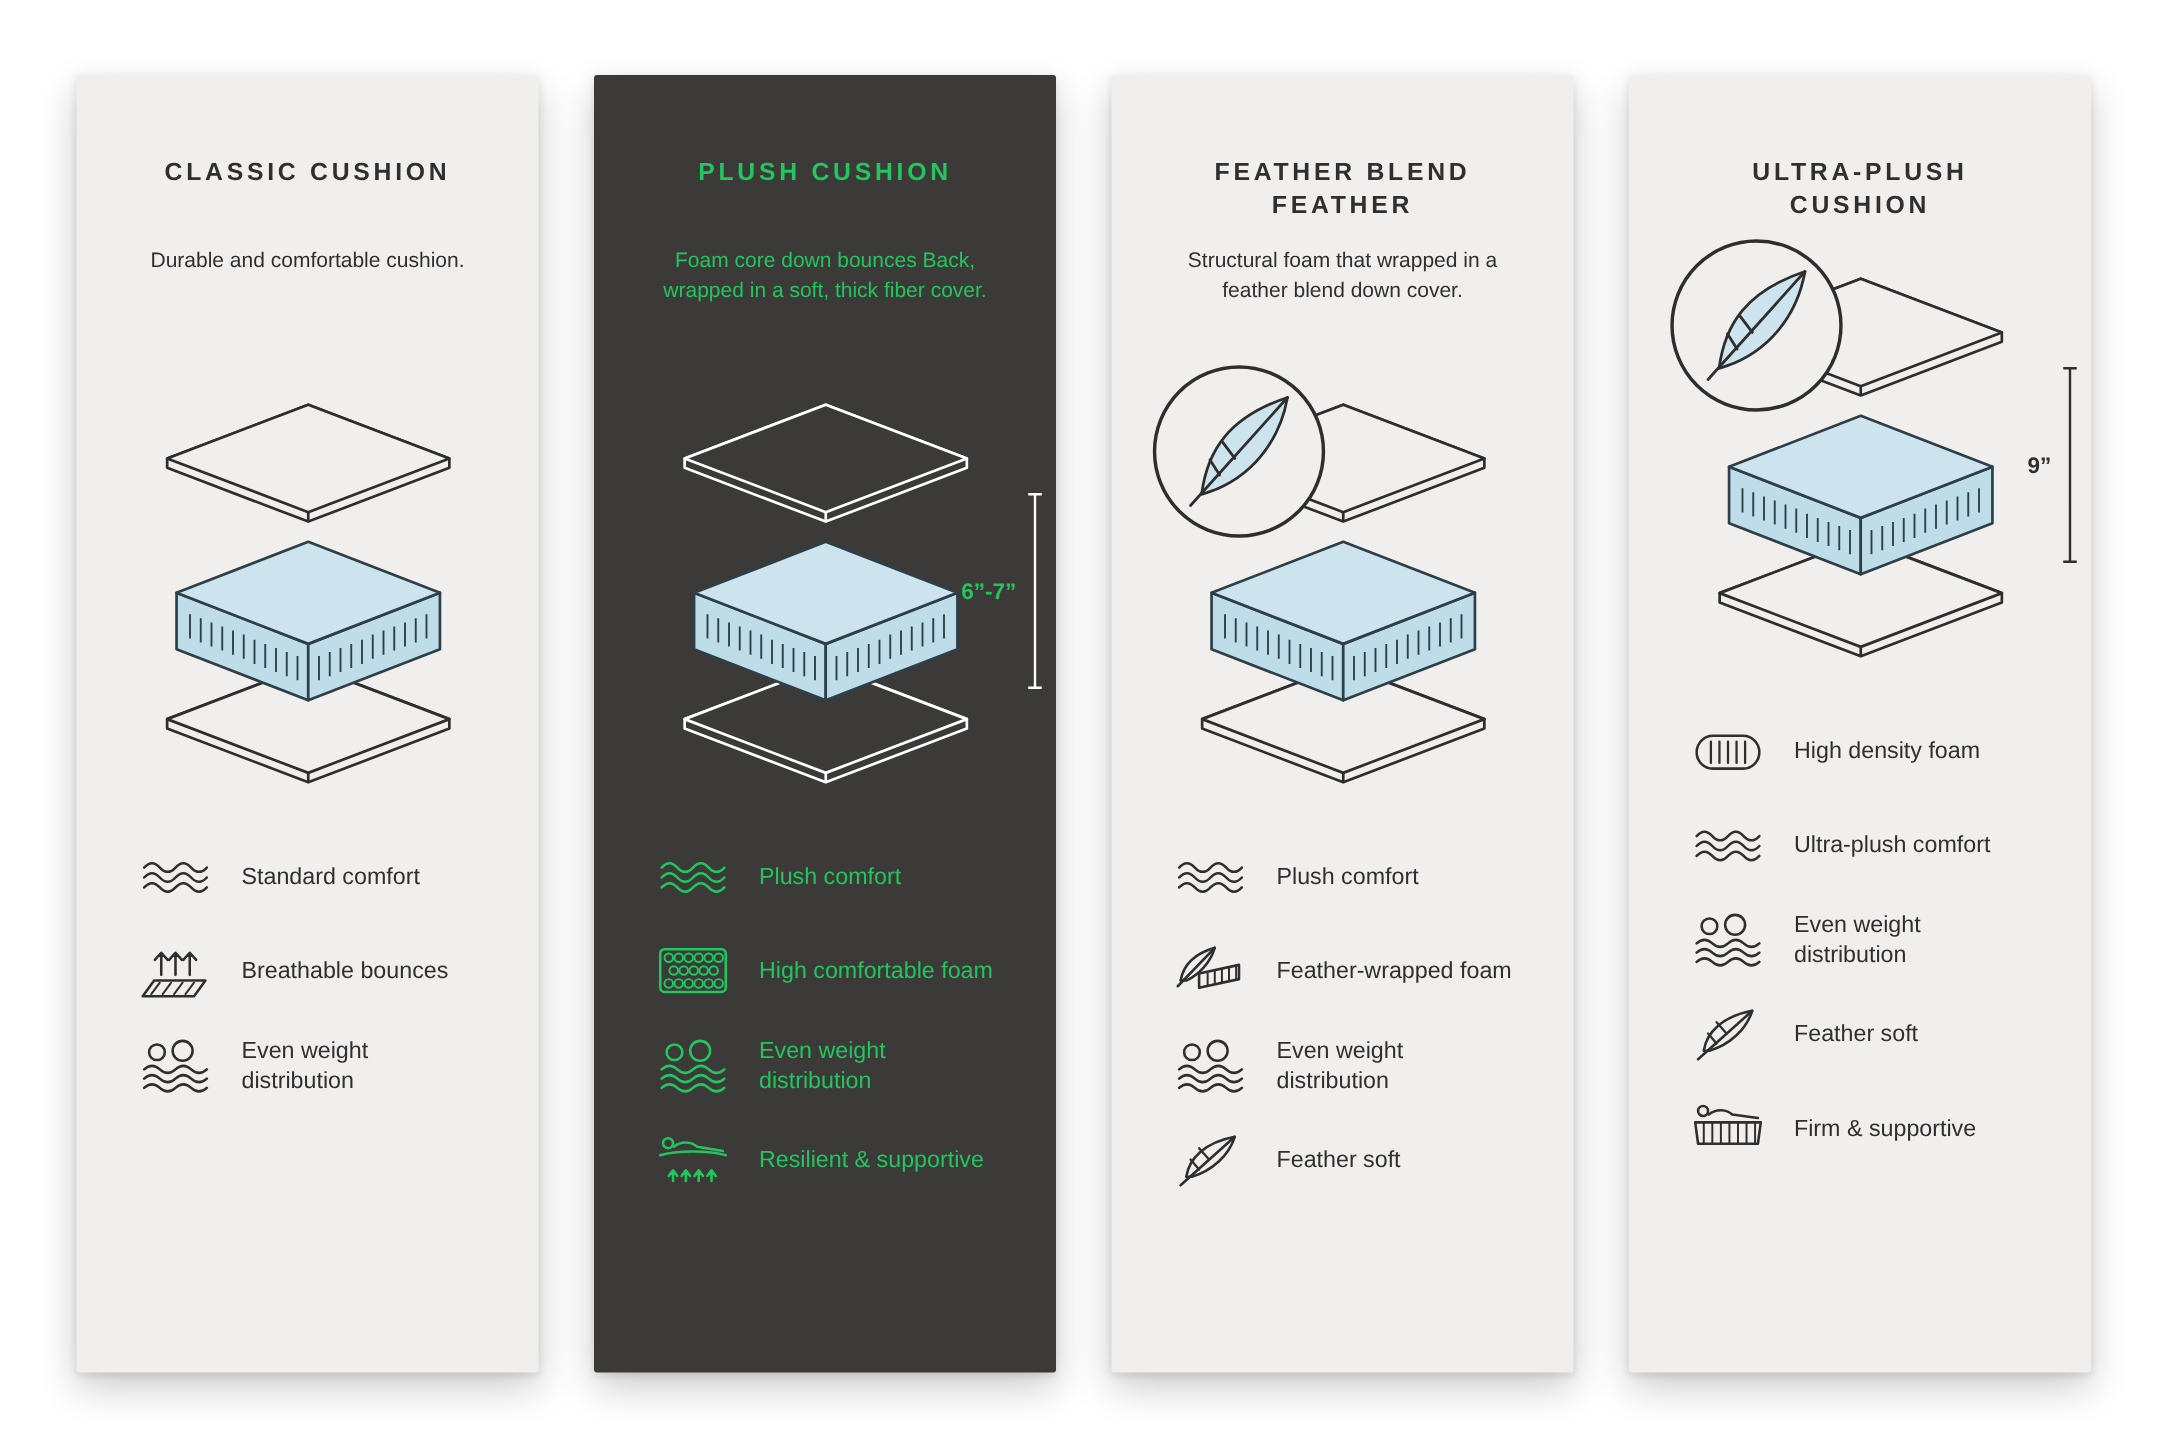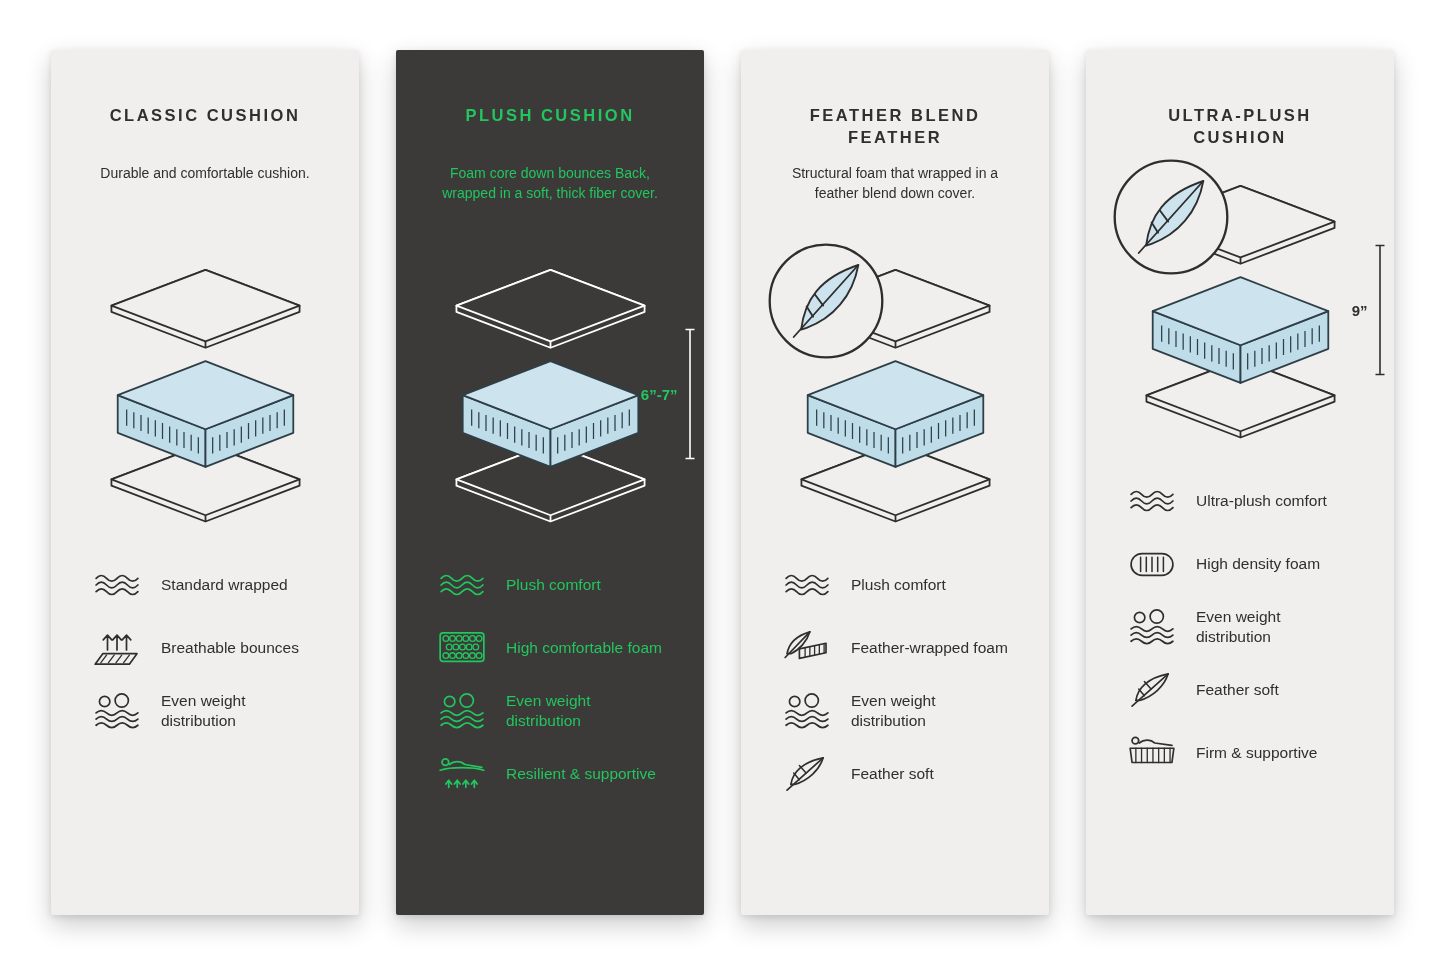--- a/index.html
+++ b/index.html
@@ -245,21 +245,21 @@
           <use href="#sym-cushion"></use>
         </svg>
     </div>
     <ul class="features">
       <li class="feature">
         <span class="fi">
             <svg viewBox="0 0 52 40">
               <use href="#sym-waves"></use>
             </svg>
           </span>
-        <span class="flabel">Standard wrapped</span>
+        <span class="flabel">Standard comfort</span>
       </li>
       <li class="feature">
         <span class="fi">
             <svg viewBox="0 0 52 40">
               <use href="#sym-breathable"></use>
             </svg>
           </span>
         <span class="flabel">Breathable bounces</span>
       </li>
       <li class="feature">
@@ -383,32 +383,32 @@
         <span class="measure-label">9”</span>
         <svg class="measure-line" width="12" height="132" viewBox="0 0 12 132" stroke="var(--line)" stroke-width="1.6" fill="none">
           <path d="M1.5,1.5 H10.5 M6,1.5 V130.5 M1.5,130.5 H10.5"></path>
         </svg>
       </div>
     </div>
     <ul class="features">
       <li class="feature">
         <span class="fi">
             <svg viewBox="0 0 52 40">
+              <use href="#sym-foam-density"></use>
+            </svg>
+          </span>
+        <span class="flabel">High density foam</span>
+      </li>
+      <li class="feature">
+        <span class="fi">
+            <svg viewBox="0 0 52 40">
               <use href="#sym-waves"></use>
             </svg>
           </span>
         <span class="flabel">Ultra-plush comfort</span>
-      </li>
-      <li class="feature">
-        <span class="fi">
-            <svg viewBox="0 0 52 40">
-              <use href="#sym-foam-density"></use>
-            </svg>
-          </span>
-        <span class="flabel">High density foam</span>
       </li>
       <li class="feature">
         <span class="fi">
             <svg viewBox="0 0 52 40">
               <use href="#sym-weight"></use>
             </svg>
           </span>
         <span class="flabel">Even weight distribution</span>
       </li>
       <li class="feature">

